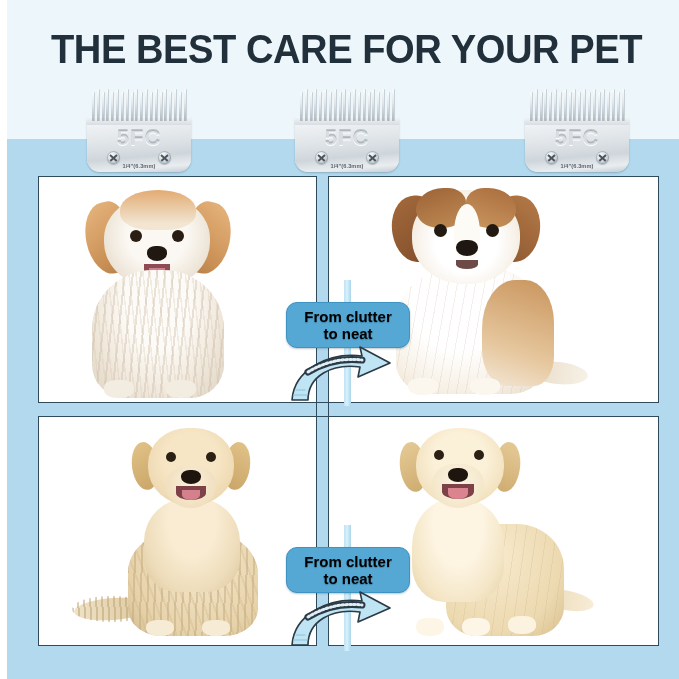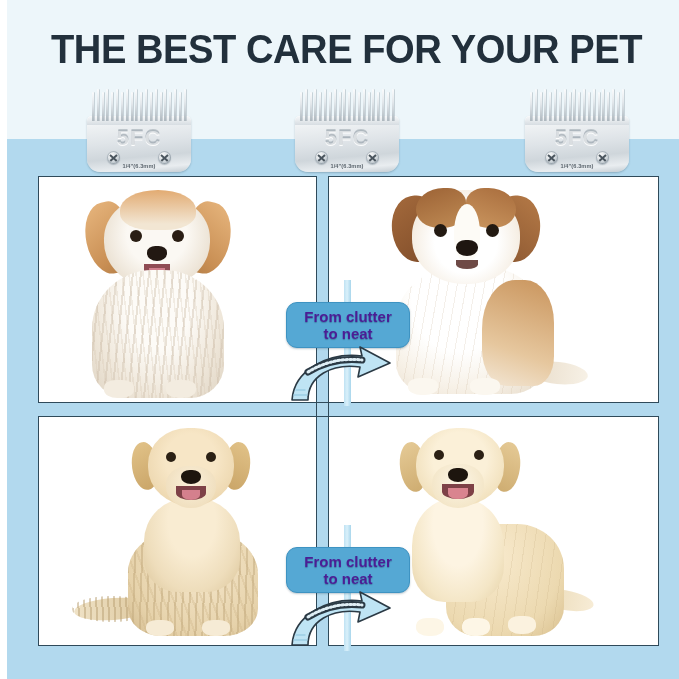--- a/index.html
+++ b/index.html
@@ -200,21 +200,21 @@
 
   
   .callout{position:absolute;width:150px;height:120px;}
   .callout .stem{position:absolute;left:72px;top:-8px;width:7px;height:126px;
     background:linear-gradient(90deg,#bfe2f3,#d9f0fa 45%,#a9d6ec);}
   .badge{
     position:absolute;left:14px;top:14px;width:122px;height:44px;
     border-radius:11px;background:#55a8d4;border:1.5px solid #3e93c2;
     box-shadow:0 1px 2px rgba(35,75,100,.3);
     display:flex;flex-direction:column;align-items:center;justify-content:center;
-    color:#4c1d95;font-weight:700;font-size:15px;line-height:17px;text-align:center;
+    color:#000000;font-weight:700;font-size:15px;line-height:17px;text-align:center;
     text-shadow:0 1px 1px rgba(30,80,110,.45);
   }
   .arrowwrap{position:absolute;left:6px;top:56px;width:138px;height:66px;}
 
   
   .nosel{user-select:none;}
 </style>
 </head>
 <body>
 

